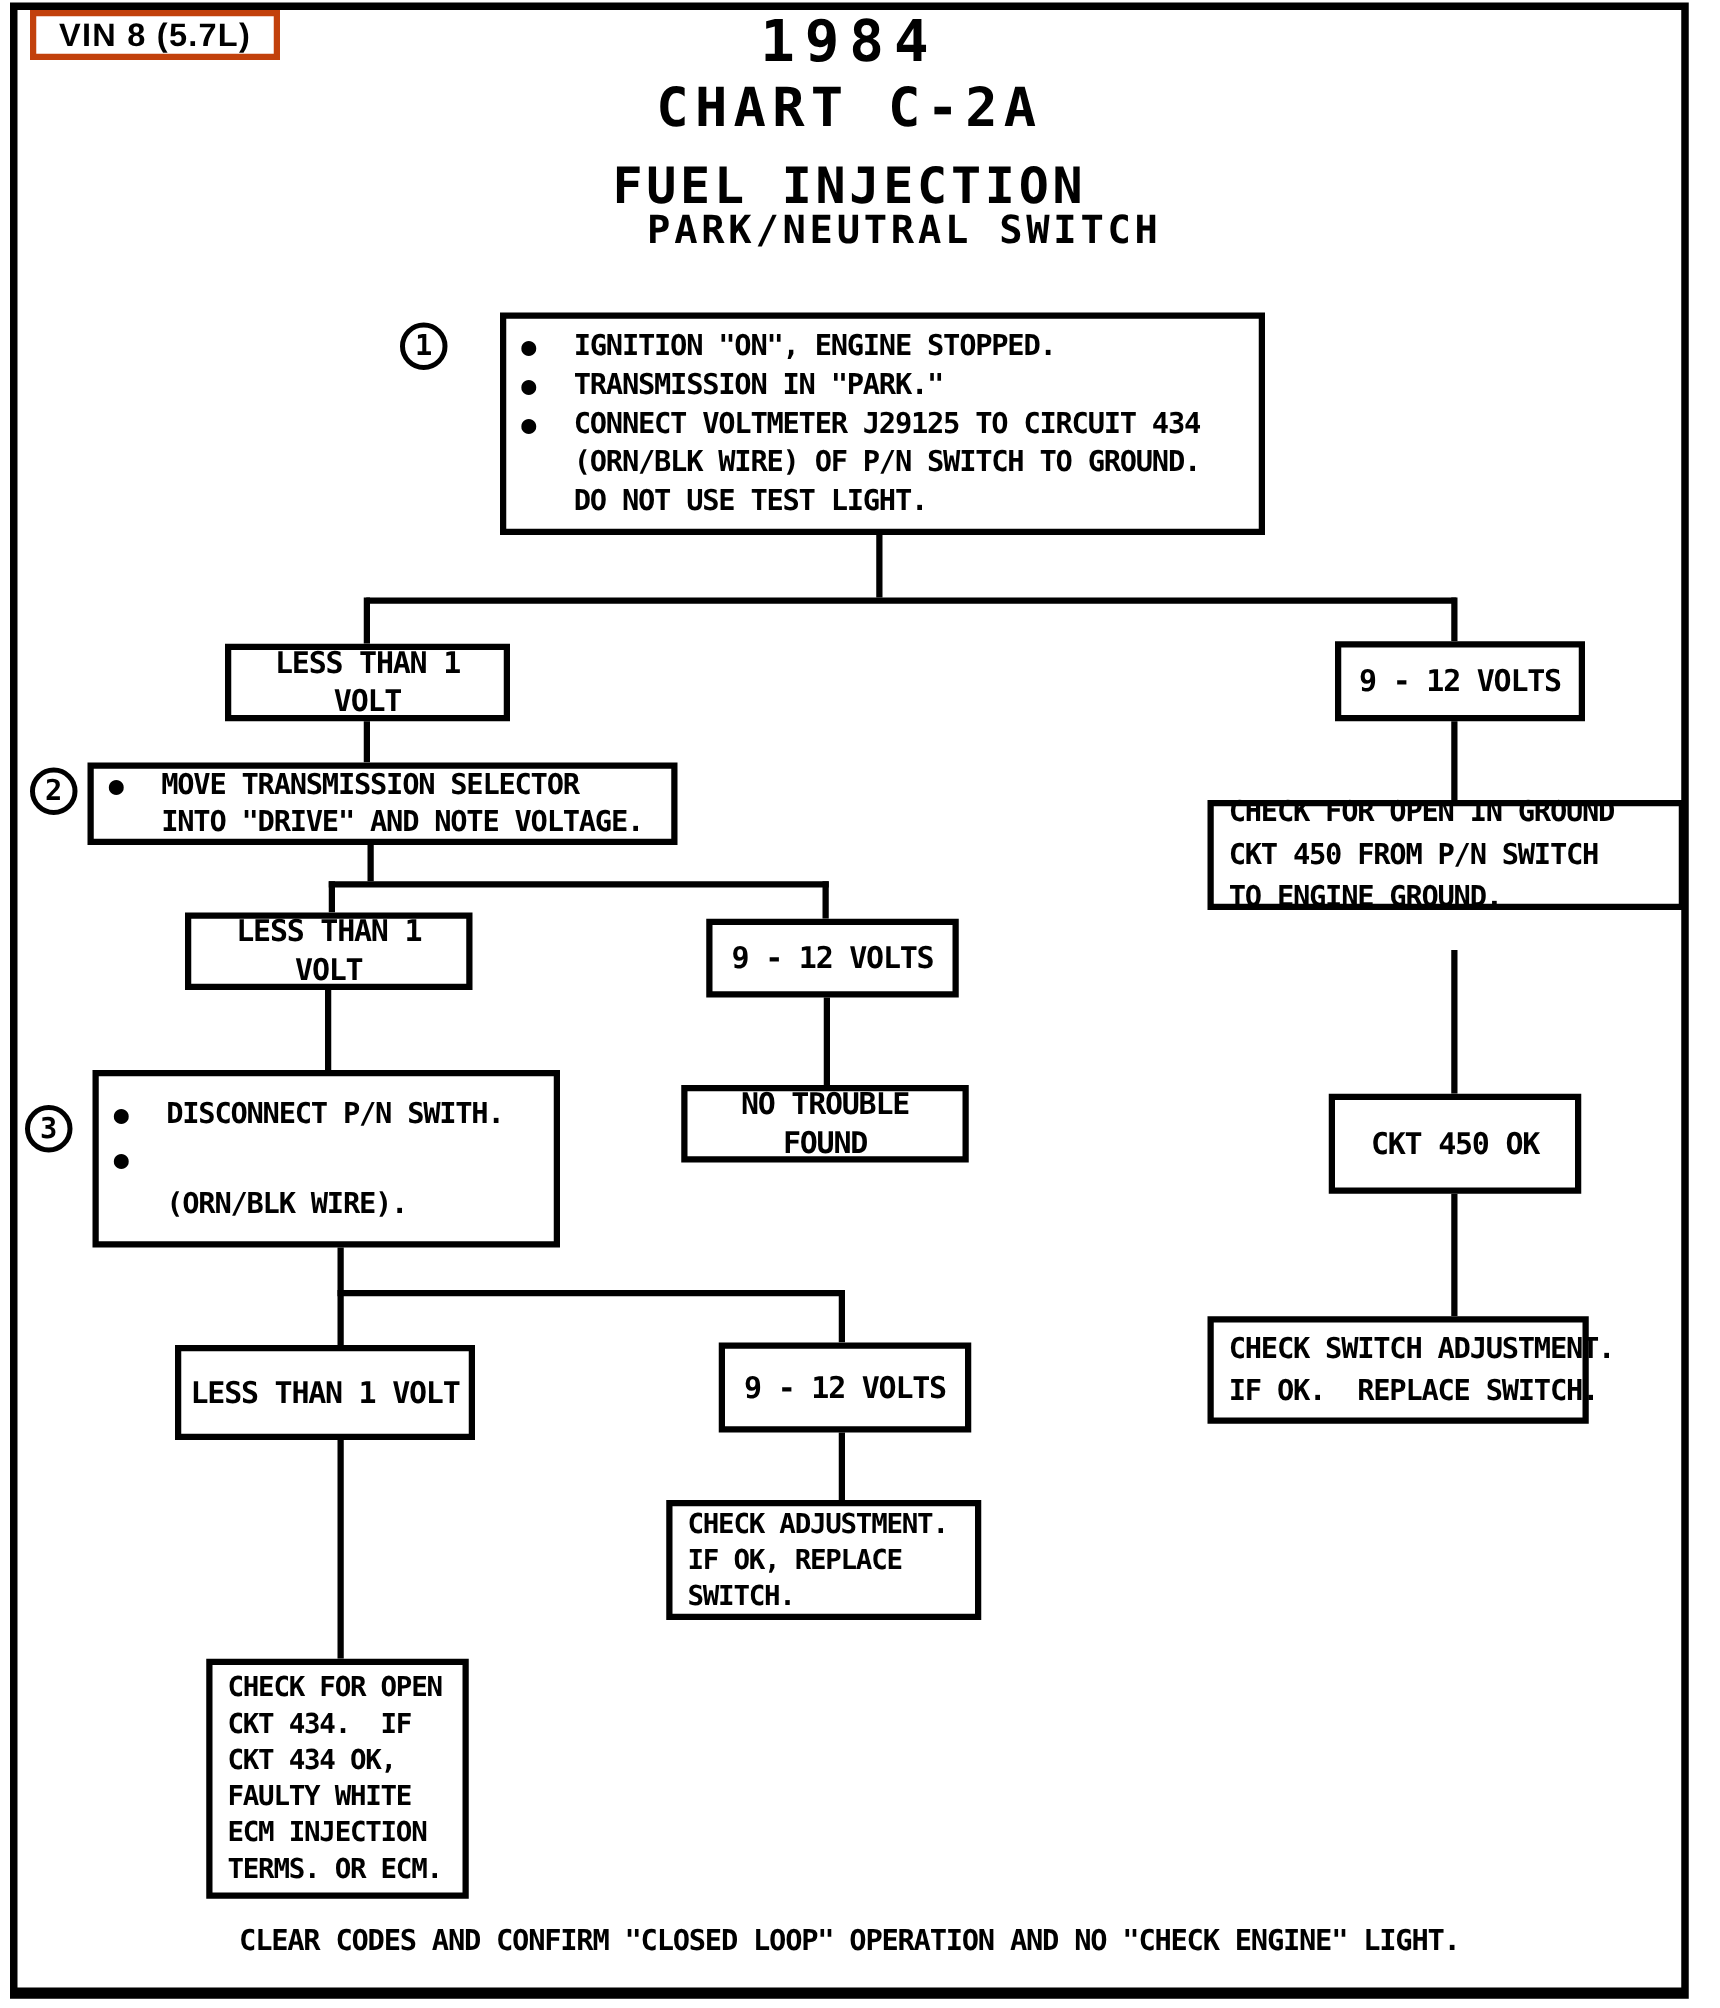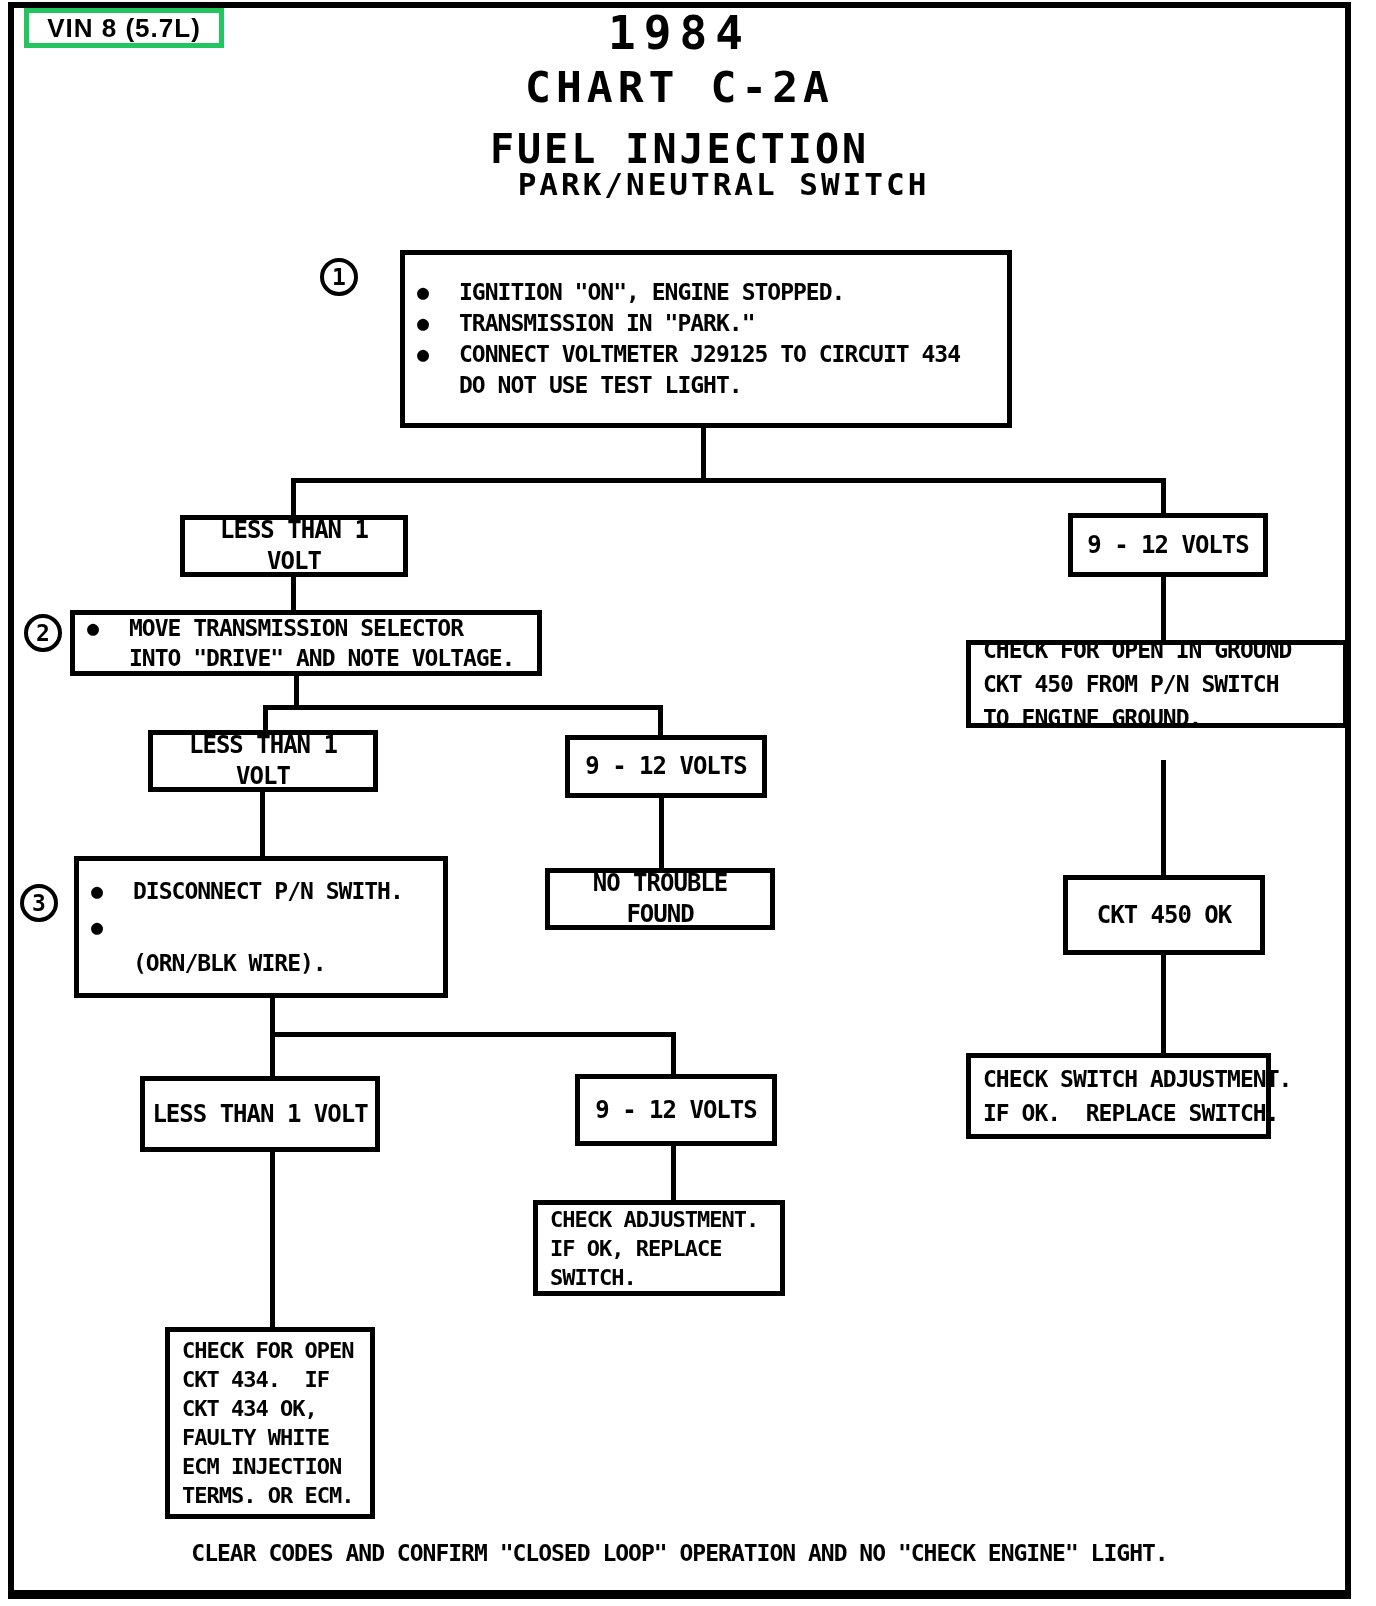--- a/index.html
+++ b/index.html
@@ -7,21 +7,21 @@
     position:relative; width:1376px; height:1606px; background:#ffffff;
     font-family:"DejaVu Sans Mono", monospace; font-weight:bold; color:#000;
     overflow:hidden;
   }
   .frame {
     position:absolute; left:8px; top:2px; width:1343px; height:1597px;
     border:6px solid #000; border-bottom-width:9px; box-sizing:border-box;
   }
   .vin {
     position:absolute; left:24px; top:8px; width:200px; height:40px;
-    border:5px solid #22c55e; box-sizing:border-box;
+    border:5px solid #c2410c; box-sizing:border-box;
     display:flex; align-items:center; justify-content:center;
     font-family:"Liberation Sans", sans-serif; font-weight:bold; font-size:26px;
     letter-spacing:1px; background:#fff;
   }
   .titles { position:absolute; left:8px; width:1343px; text-align:center; }
   .t-year  { top:6px;  font-size:46px; letter-spacing:8px; }
   .t-chart { top:62px; font-size:43px; letter-spacing:5px; }
   .t-sub1  { top:126px; font-size:40px; letter-spacing:3px; }
   .t-sub2  { top:166px; font-size:31px; letter-spacing:3px; }
   .node {
@@ -59,20 +59,21 @@
   <div class="titles t-year" style="position:absolute;">1984</div>
   <div class="titles t-chart" style="position:absolute;">CHART C-2A</div>
   <div class="titles t-sub1" style="position:absolute;">FUEL INJECTION</div>
   <div class="titles t-sub2" style="position:absolute;padding-left:44px;">PARK/NEUTRAL SWITCH</div>
 
   <div class="circ" style="left:320px; top:258px;">1</div>
   <div class="node" style="left:400px; top:250px; width:612px; height:178px;">
     <div class="ln"><span class="b">●</span><span>IGNITION "ON", ENGINE STOPPED.</span></div>
     <div class="ln"><span class="b">●</span><span>TRANSMISSION IN "PARK."</span></div>
     <div class="ln"><span class="b">●</span><span>CONNECT VOLTMETER J29125 TO CIRCUIT 434</span></div>
+    <div class="ln"><span class="b"></span><span>(ORN/BLK WIRE) OF P/N SWITCH TO GROUND.</span></div>
     <div class="ln"><span class="b"></span><span>DO NOT USE TEST LIGHT.</span></div>
   </div>
 
   <div class="vline" style="left:701px; top:428px; height:50px;"></div>
   <div class="hline" style="left:293px; top:478px; width:872px;"></div>
   <div class="vline" style="left:291px; top:478px; height:37px;"></div>
   <div class="vline" style="left:1161px; top:478px; height:35px;"></div>
 
   <div class="node center" style="left:180px; top:515px; width:228px; height:62px;">LESS THAN 1 VOLT</div>
   <div class="node center" style="left:1068px; top:513px; width:200px; height:64px;">9 - 12 VOLTS</div>

